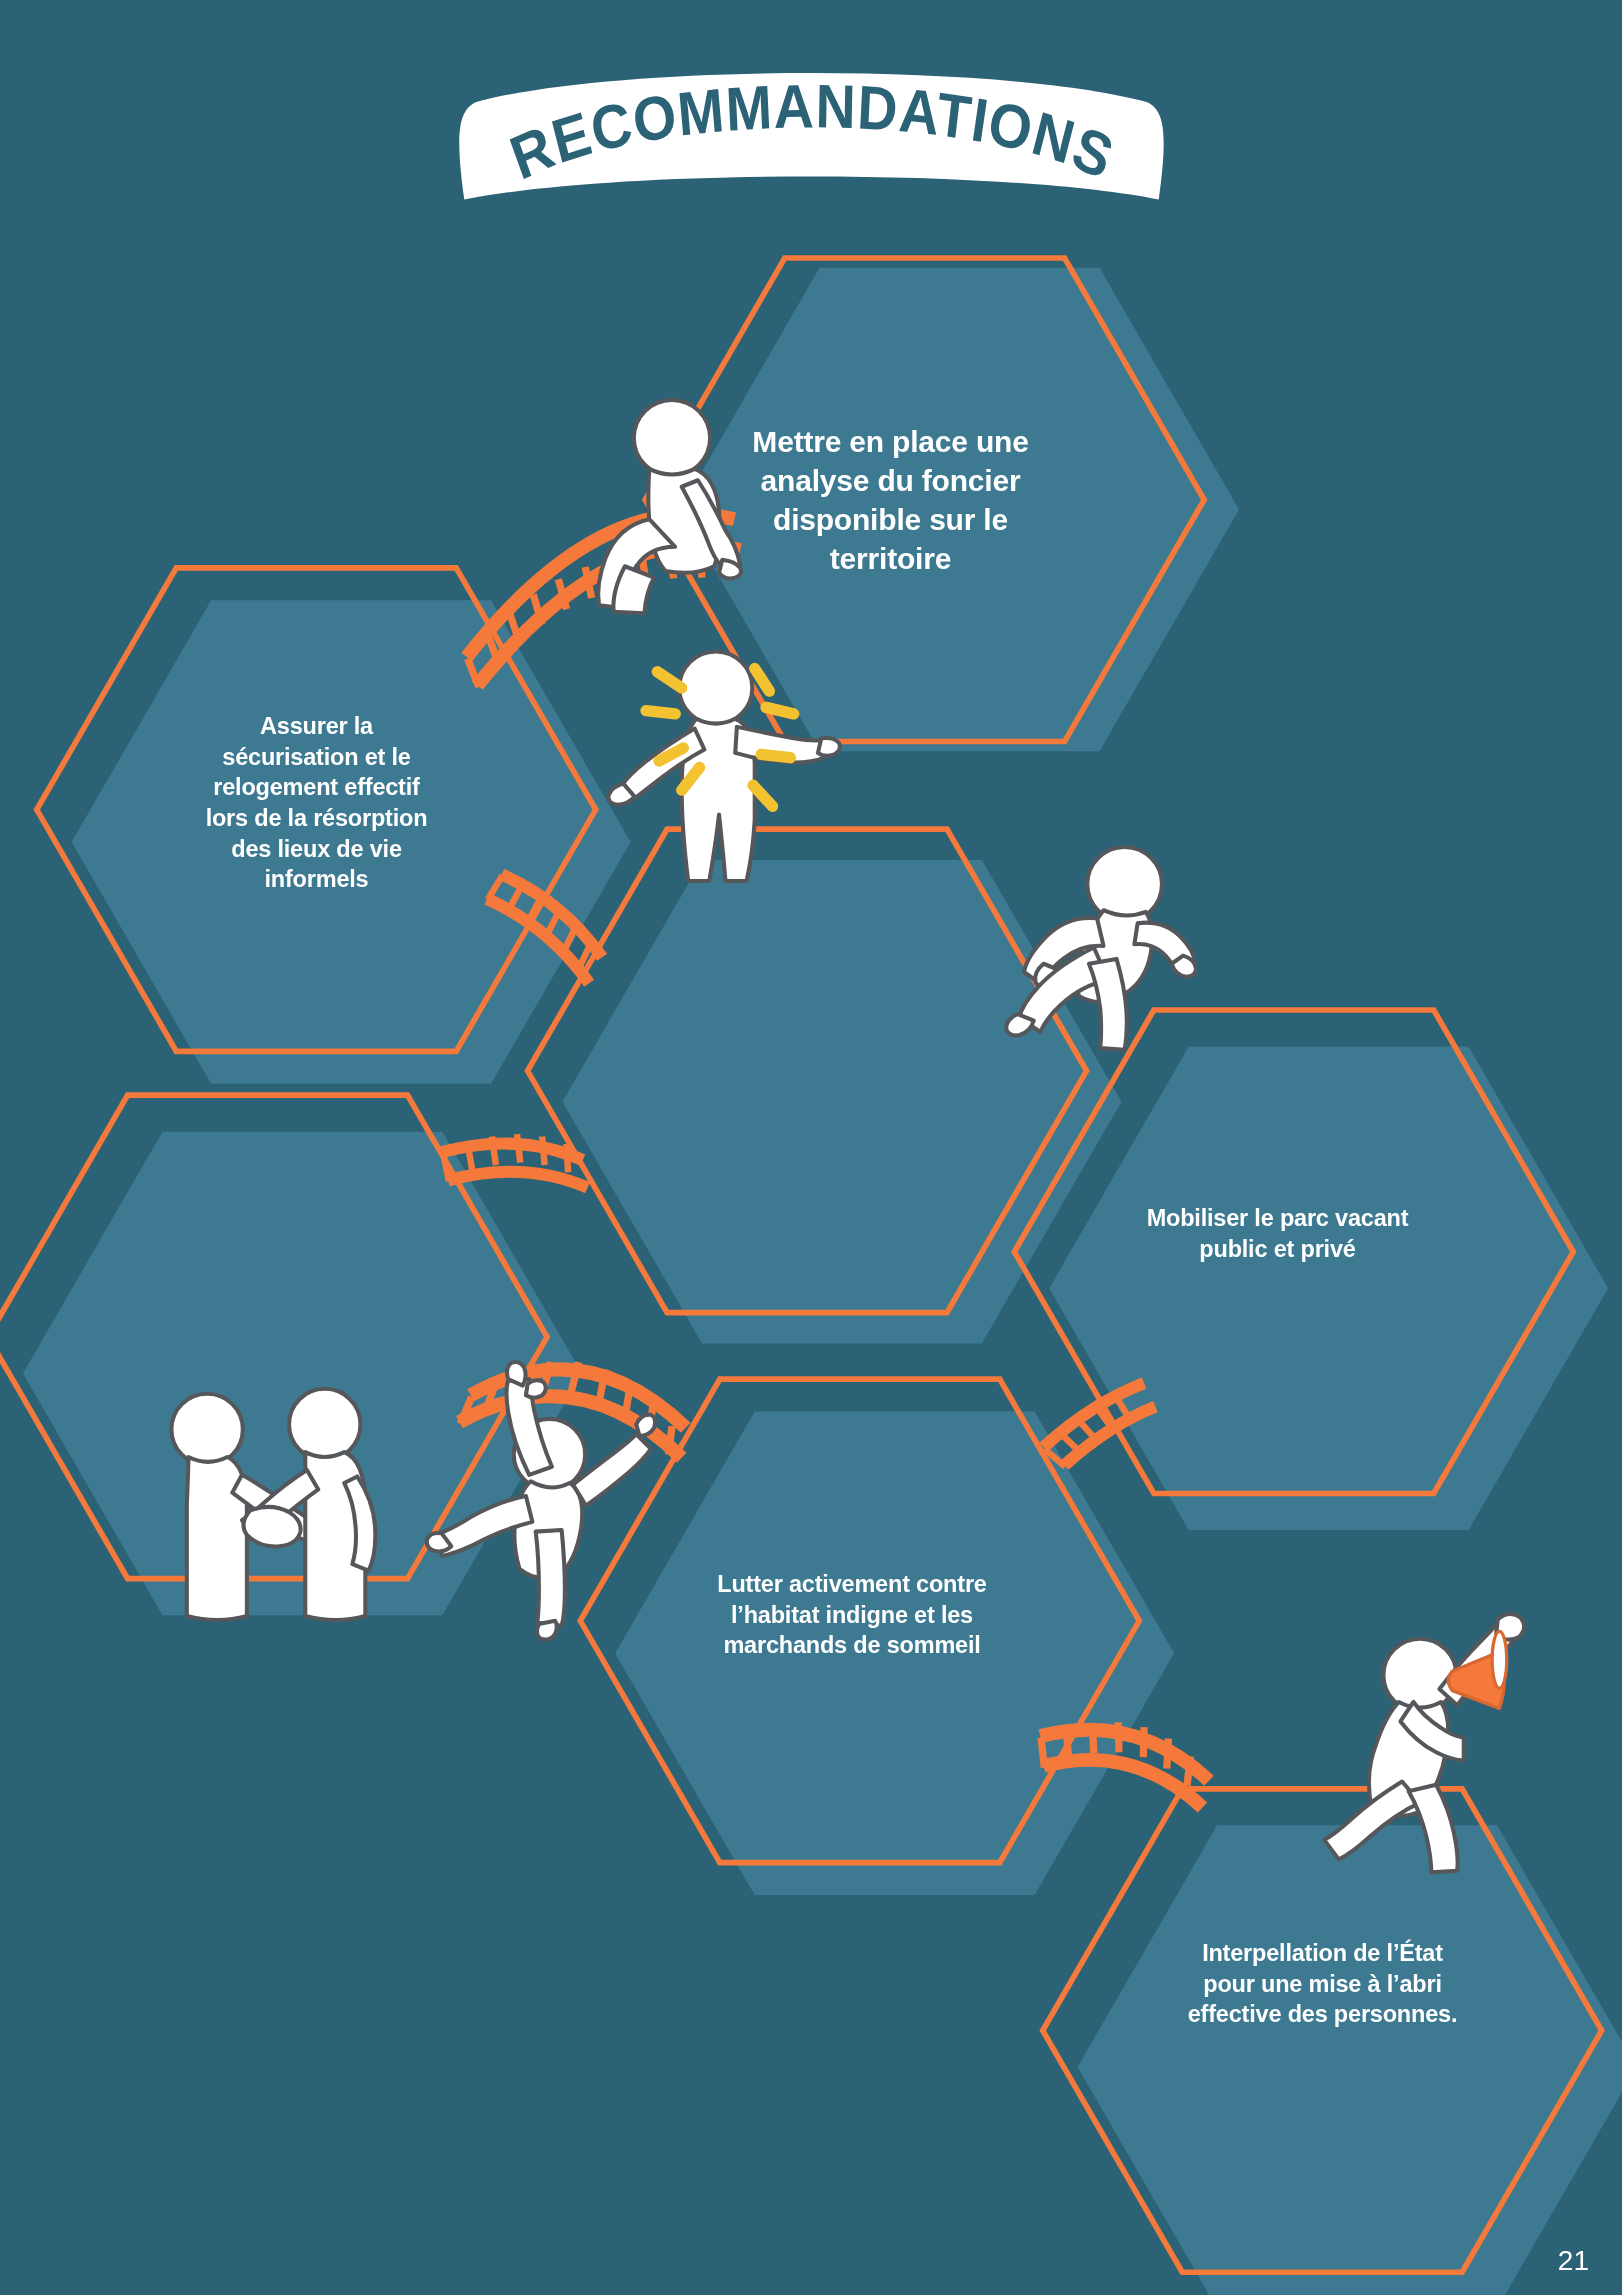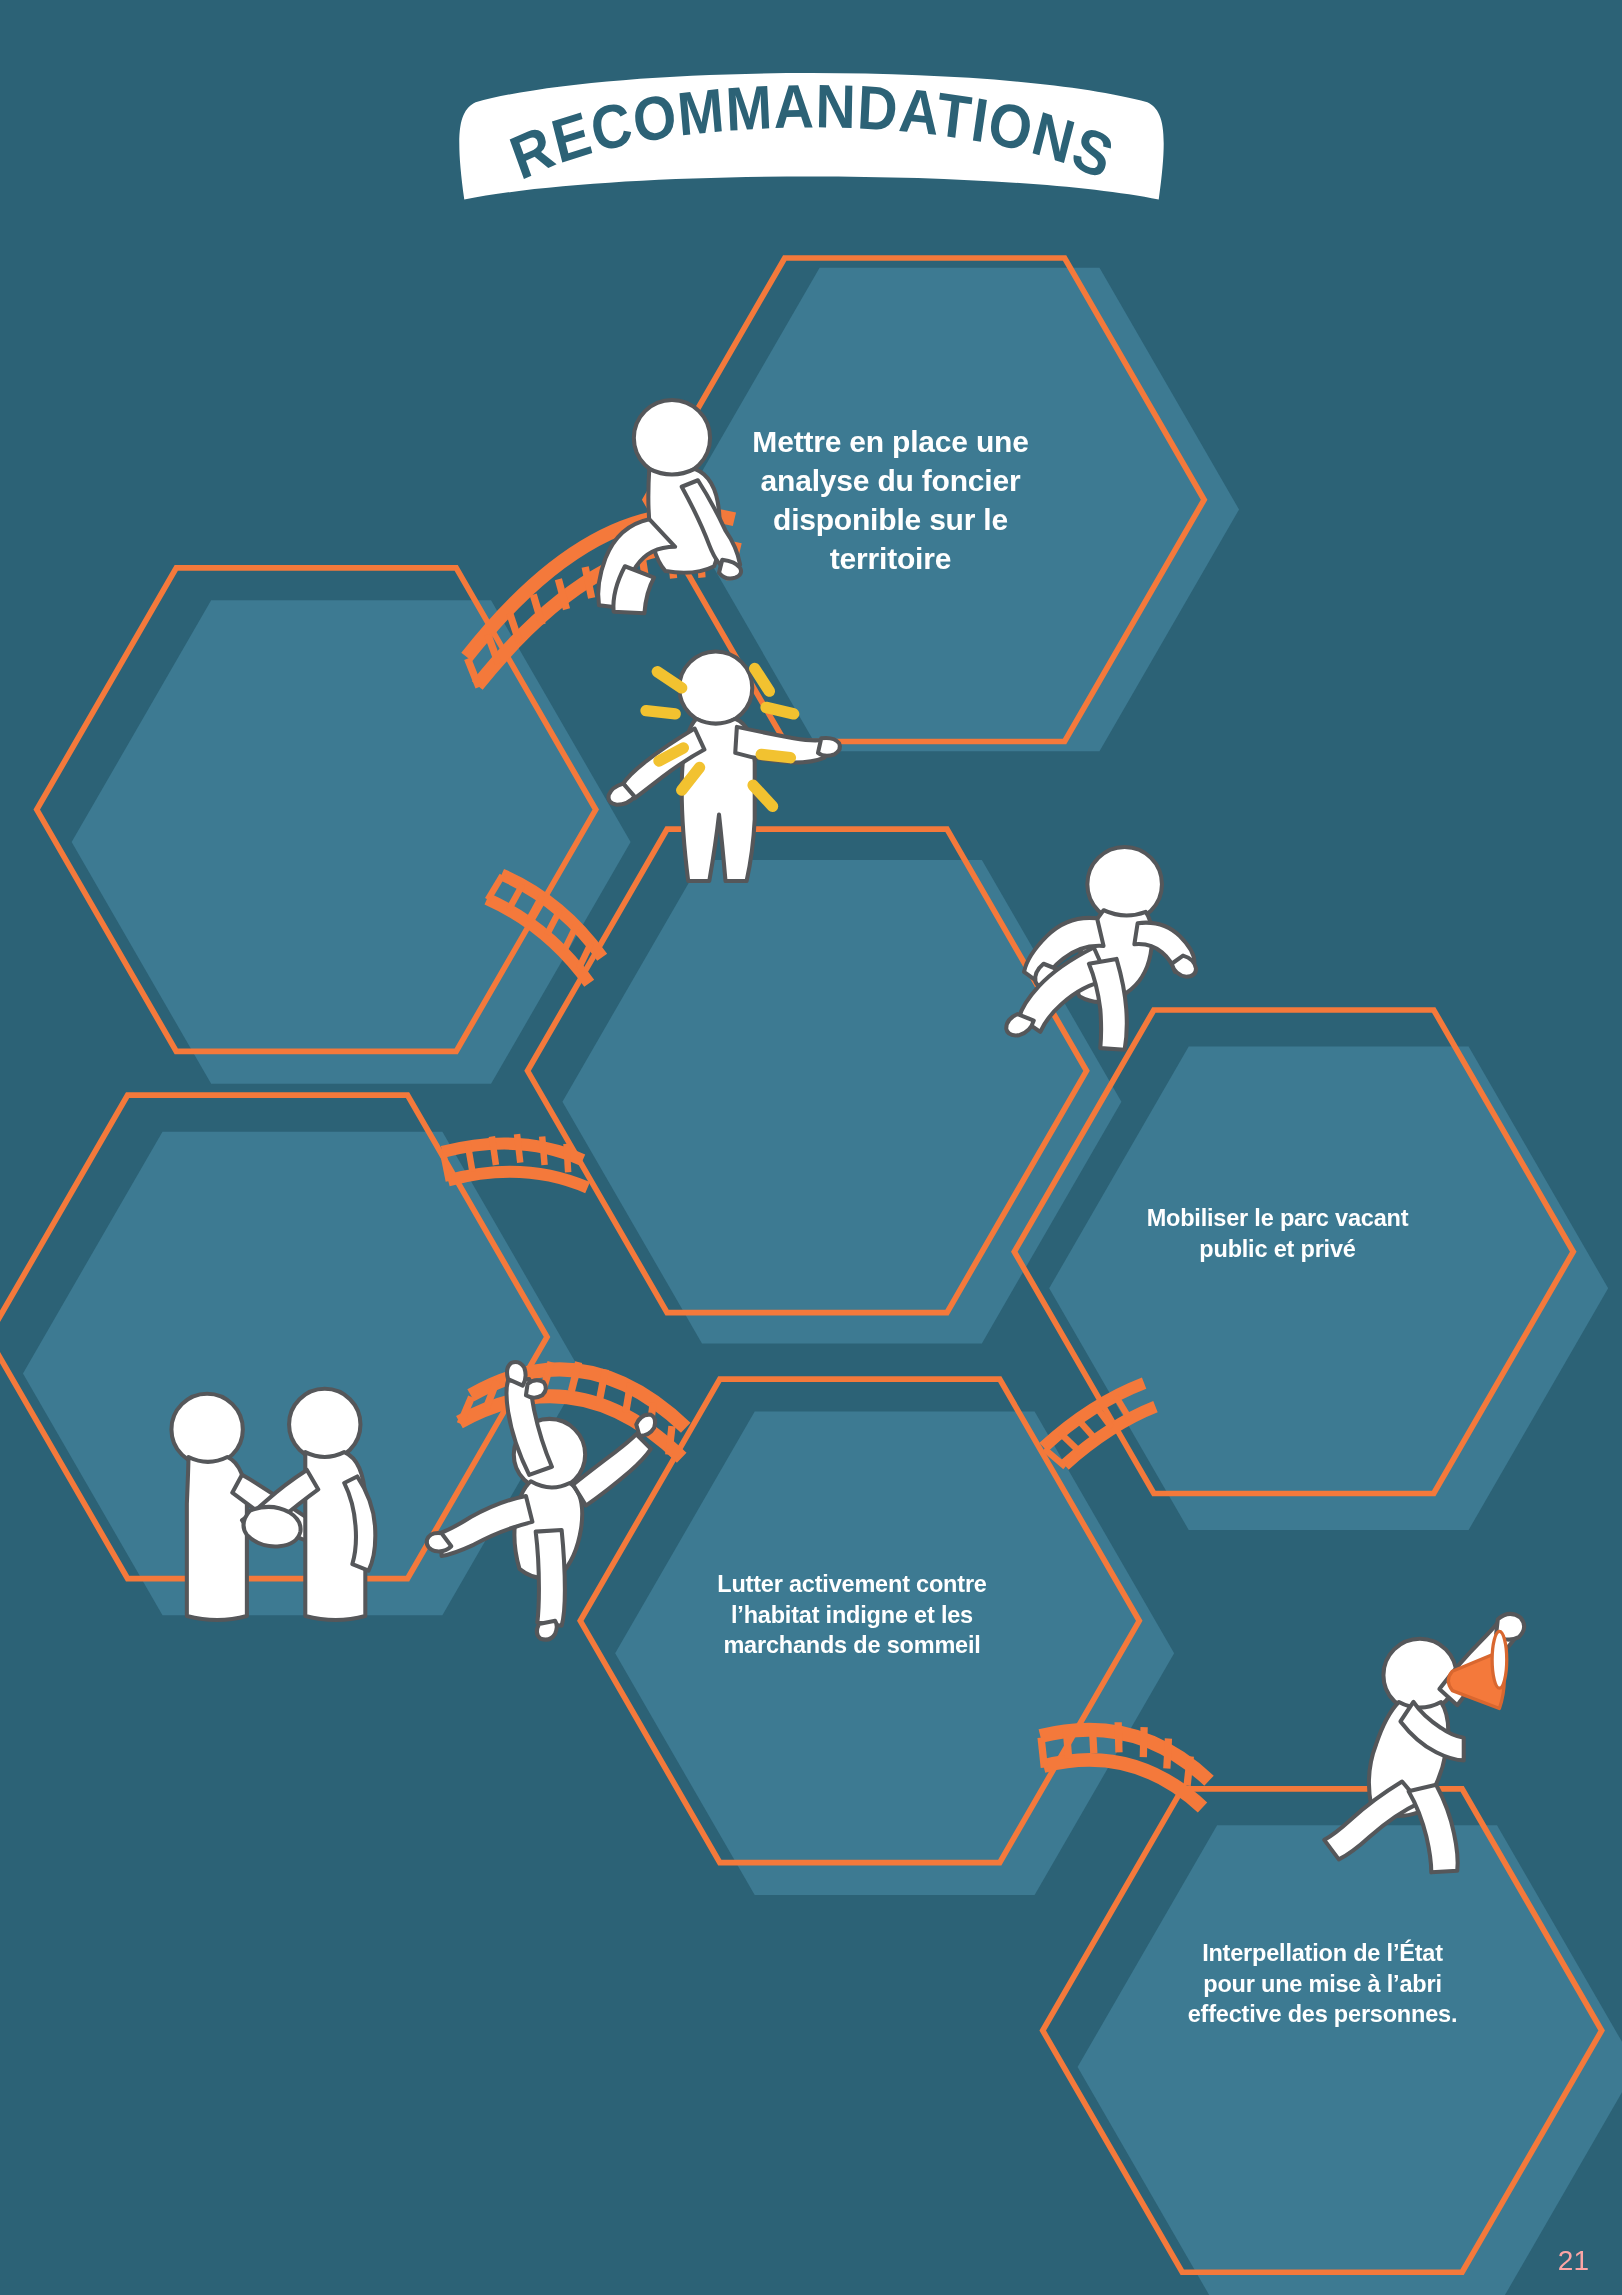--- a/index.html
+++ b/index.html
@@ -18,21 +18,21 @@
     line-height:1.30;
     letter-spacing:-0.2px;
     white-space:pre-line;
     display:flex;align-items:center;justify-content:center;
     pointer-events:none;
   }
   .bold{font-weight:bold;}
   .reg{font-weight:normal;}
   #pagenum{
     position:absolute;right:34px;bottom:18px;
-    color:#fca5a5;font-size:28px;font-family:"Liberation Sans",sans-serif;
+    color:#ffffff;font-size:28px;font-family:"Liberation Sans",sans-serif;
   }
 </style>
 </head>
 <body>
 
 <div id="stage">
 
   <svg class="layer" viewBox="0 0 2000 2829">
     <defs>
 
@@ -305,20 +305,26 @@
     <text font-family="Liberation Sans, sans-serif" font-size="76" font-weight="bold" fill="#2c6276" letter-spacing="1.5" style="transform: scaleX(0.90); transform-origin: 1000px 180px;">
       <textPath href="#titleArc" startOffset="50%" text-anchor="middle">RECOMMANDATIONS</textPath>
     </text>
   </svg>
 
   <div class="hexlabel bold" style="left:712px;top:402px;width:357px;height:195px;font-size:30px;">Mettre en place une
 analyse du foncier
 disponible sur le
 territoire</div>
 
+  <div class="hexlabel bold" style="left:138px;top:673px;width:357px;height:260px;font-size:23.5px;">Assurer la
+sécurisation et le
+relogement effectif
+lors de la résorption
+des lieux de vie
+informels</div>
 
 
 
   <div class="hexlabel bold" style="left:1087px;top:1177px;width:381px;height:114px;font-size:23.5px;">Mobiliser le parc vacant
 public et privé</div>
 
   <div class="hexlabel bold" style="left:649px;top:1538px;width:406px;height:154px;font-size:23.5px;">Lutter activement contre
 l’habitat indigne et les
 marchands de sommeil</div>
 

